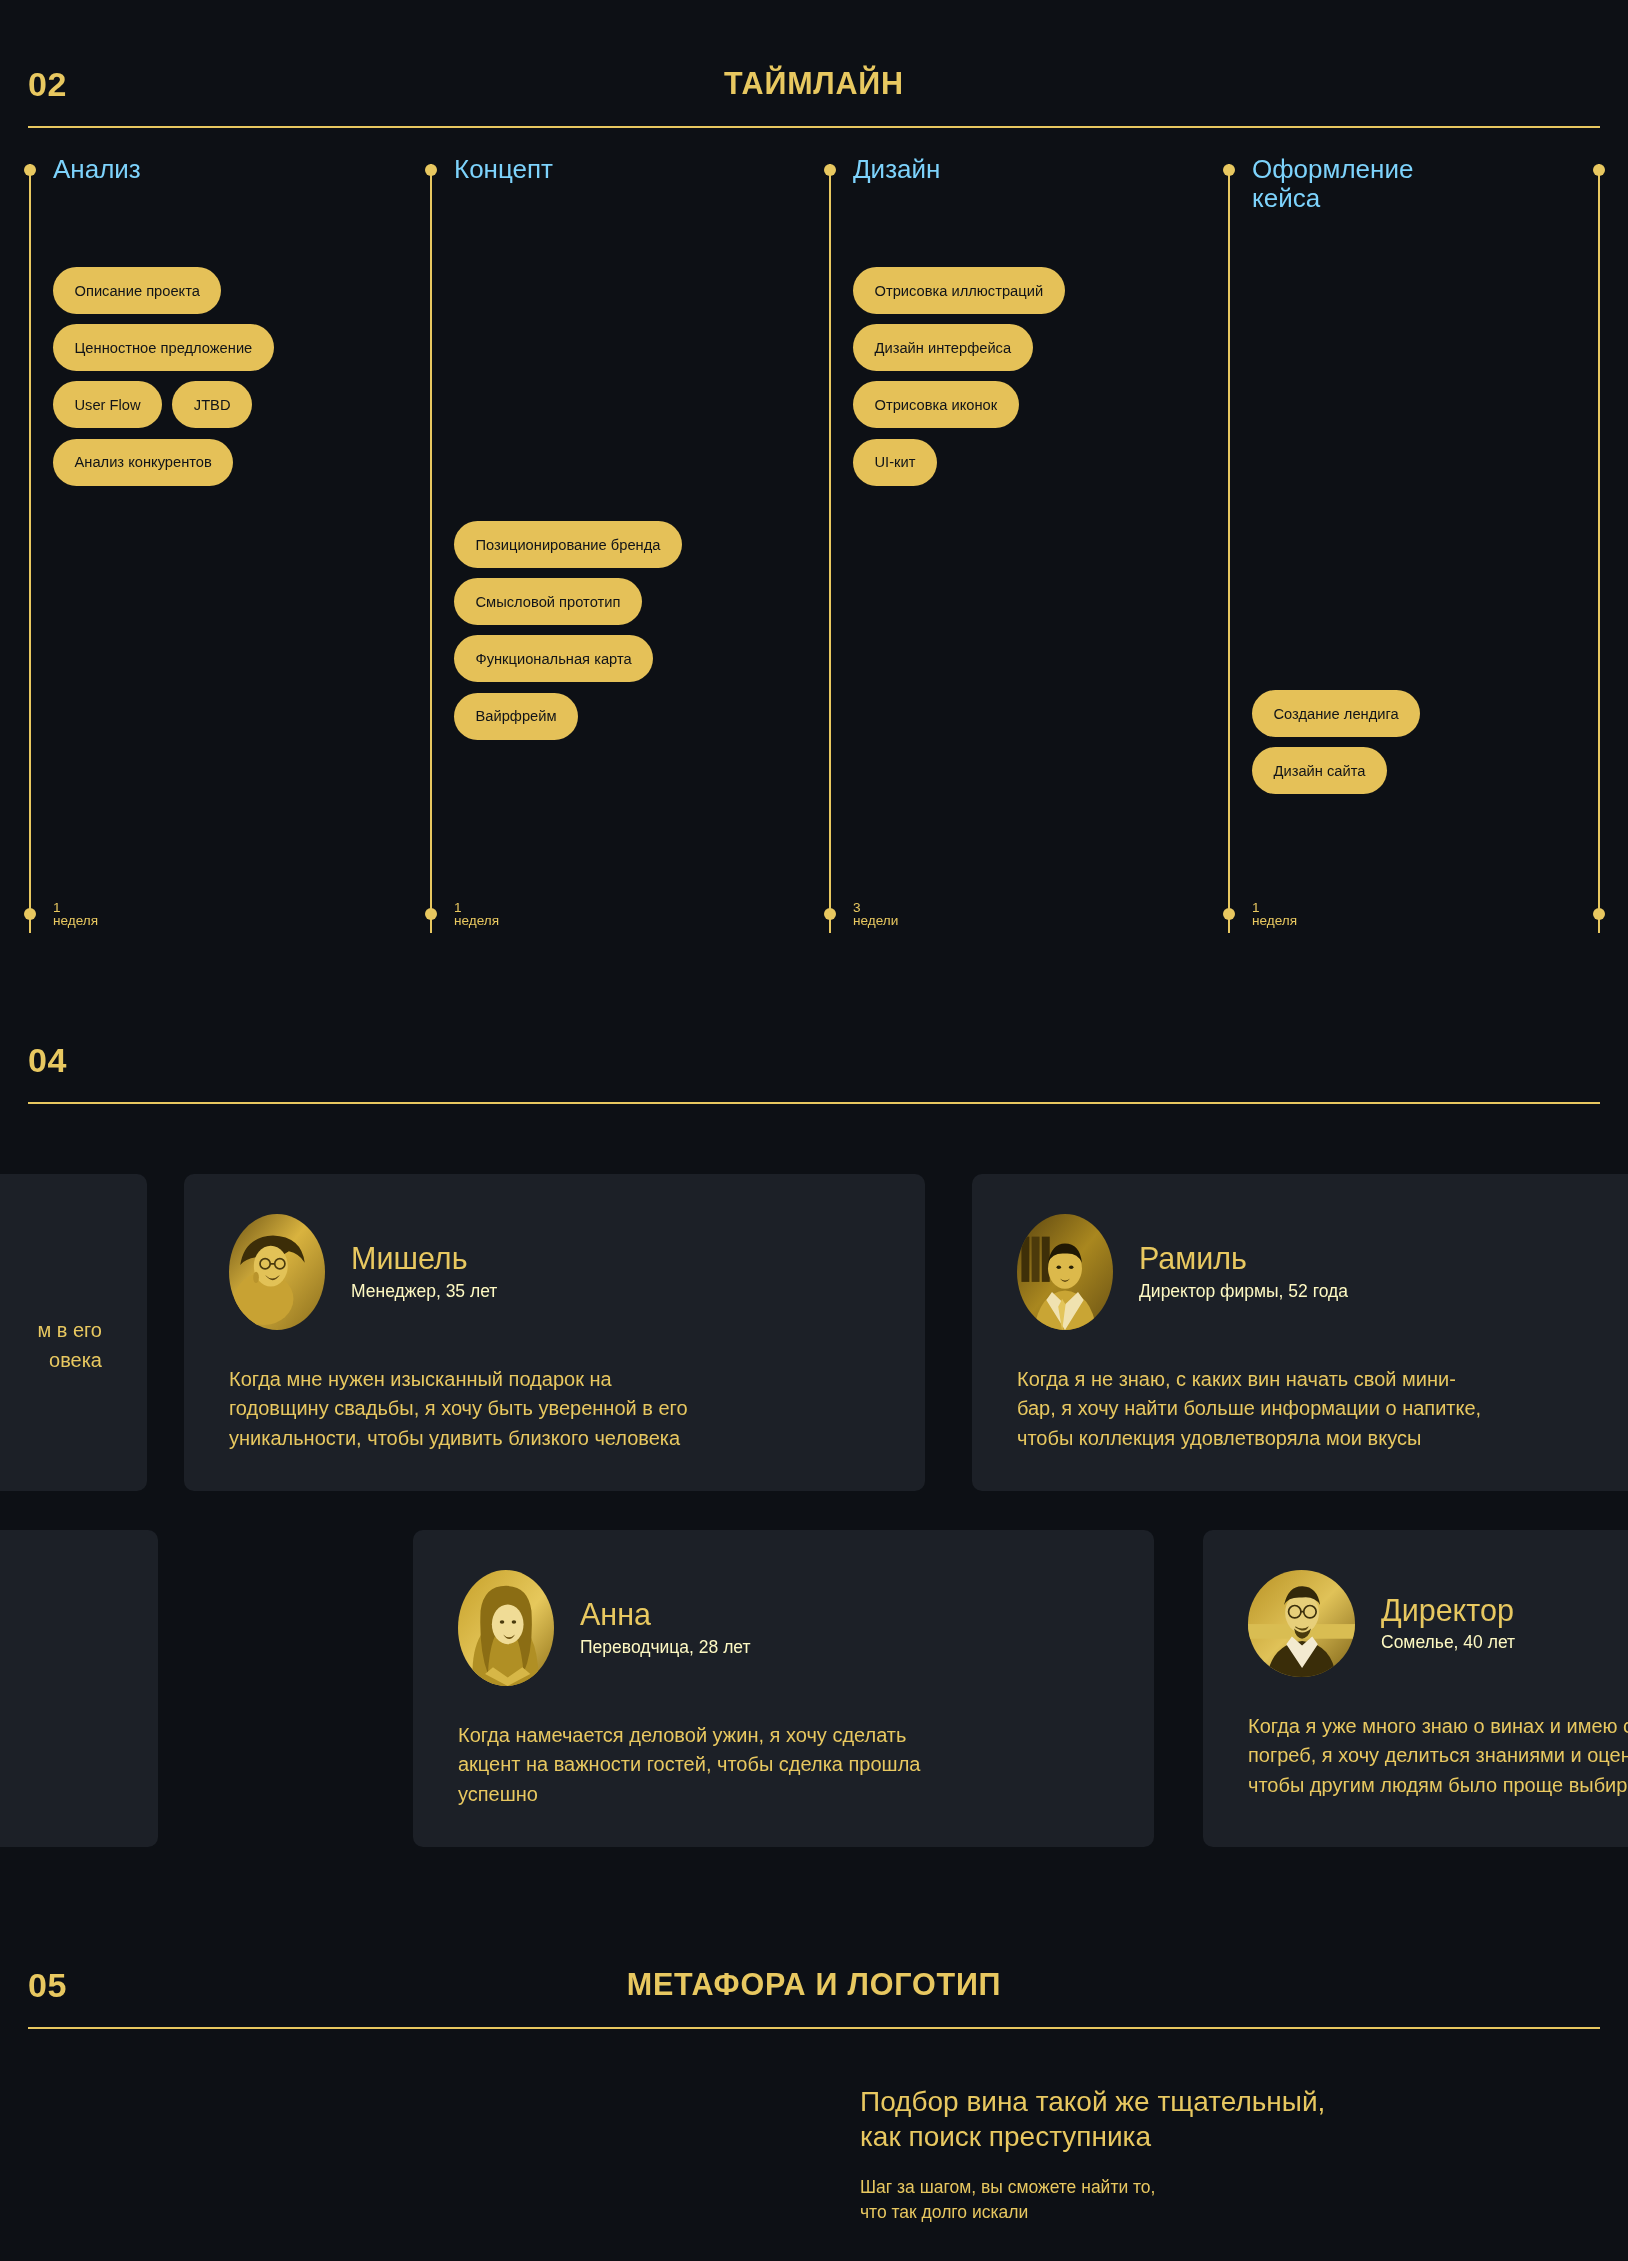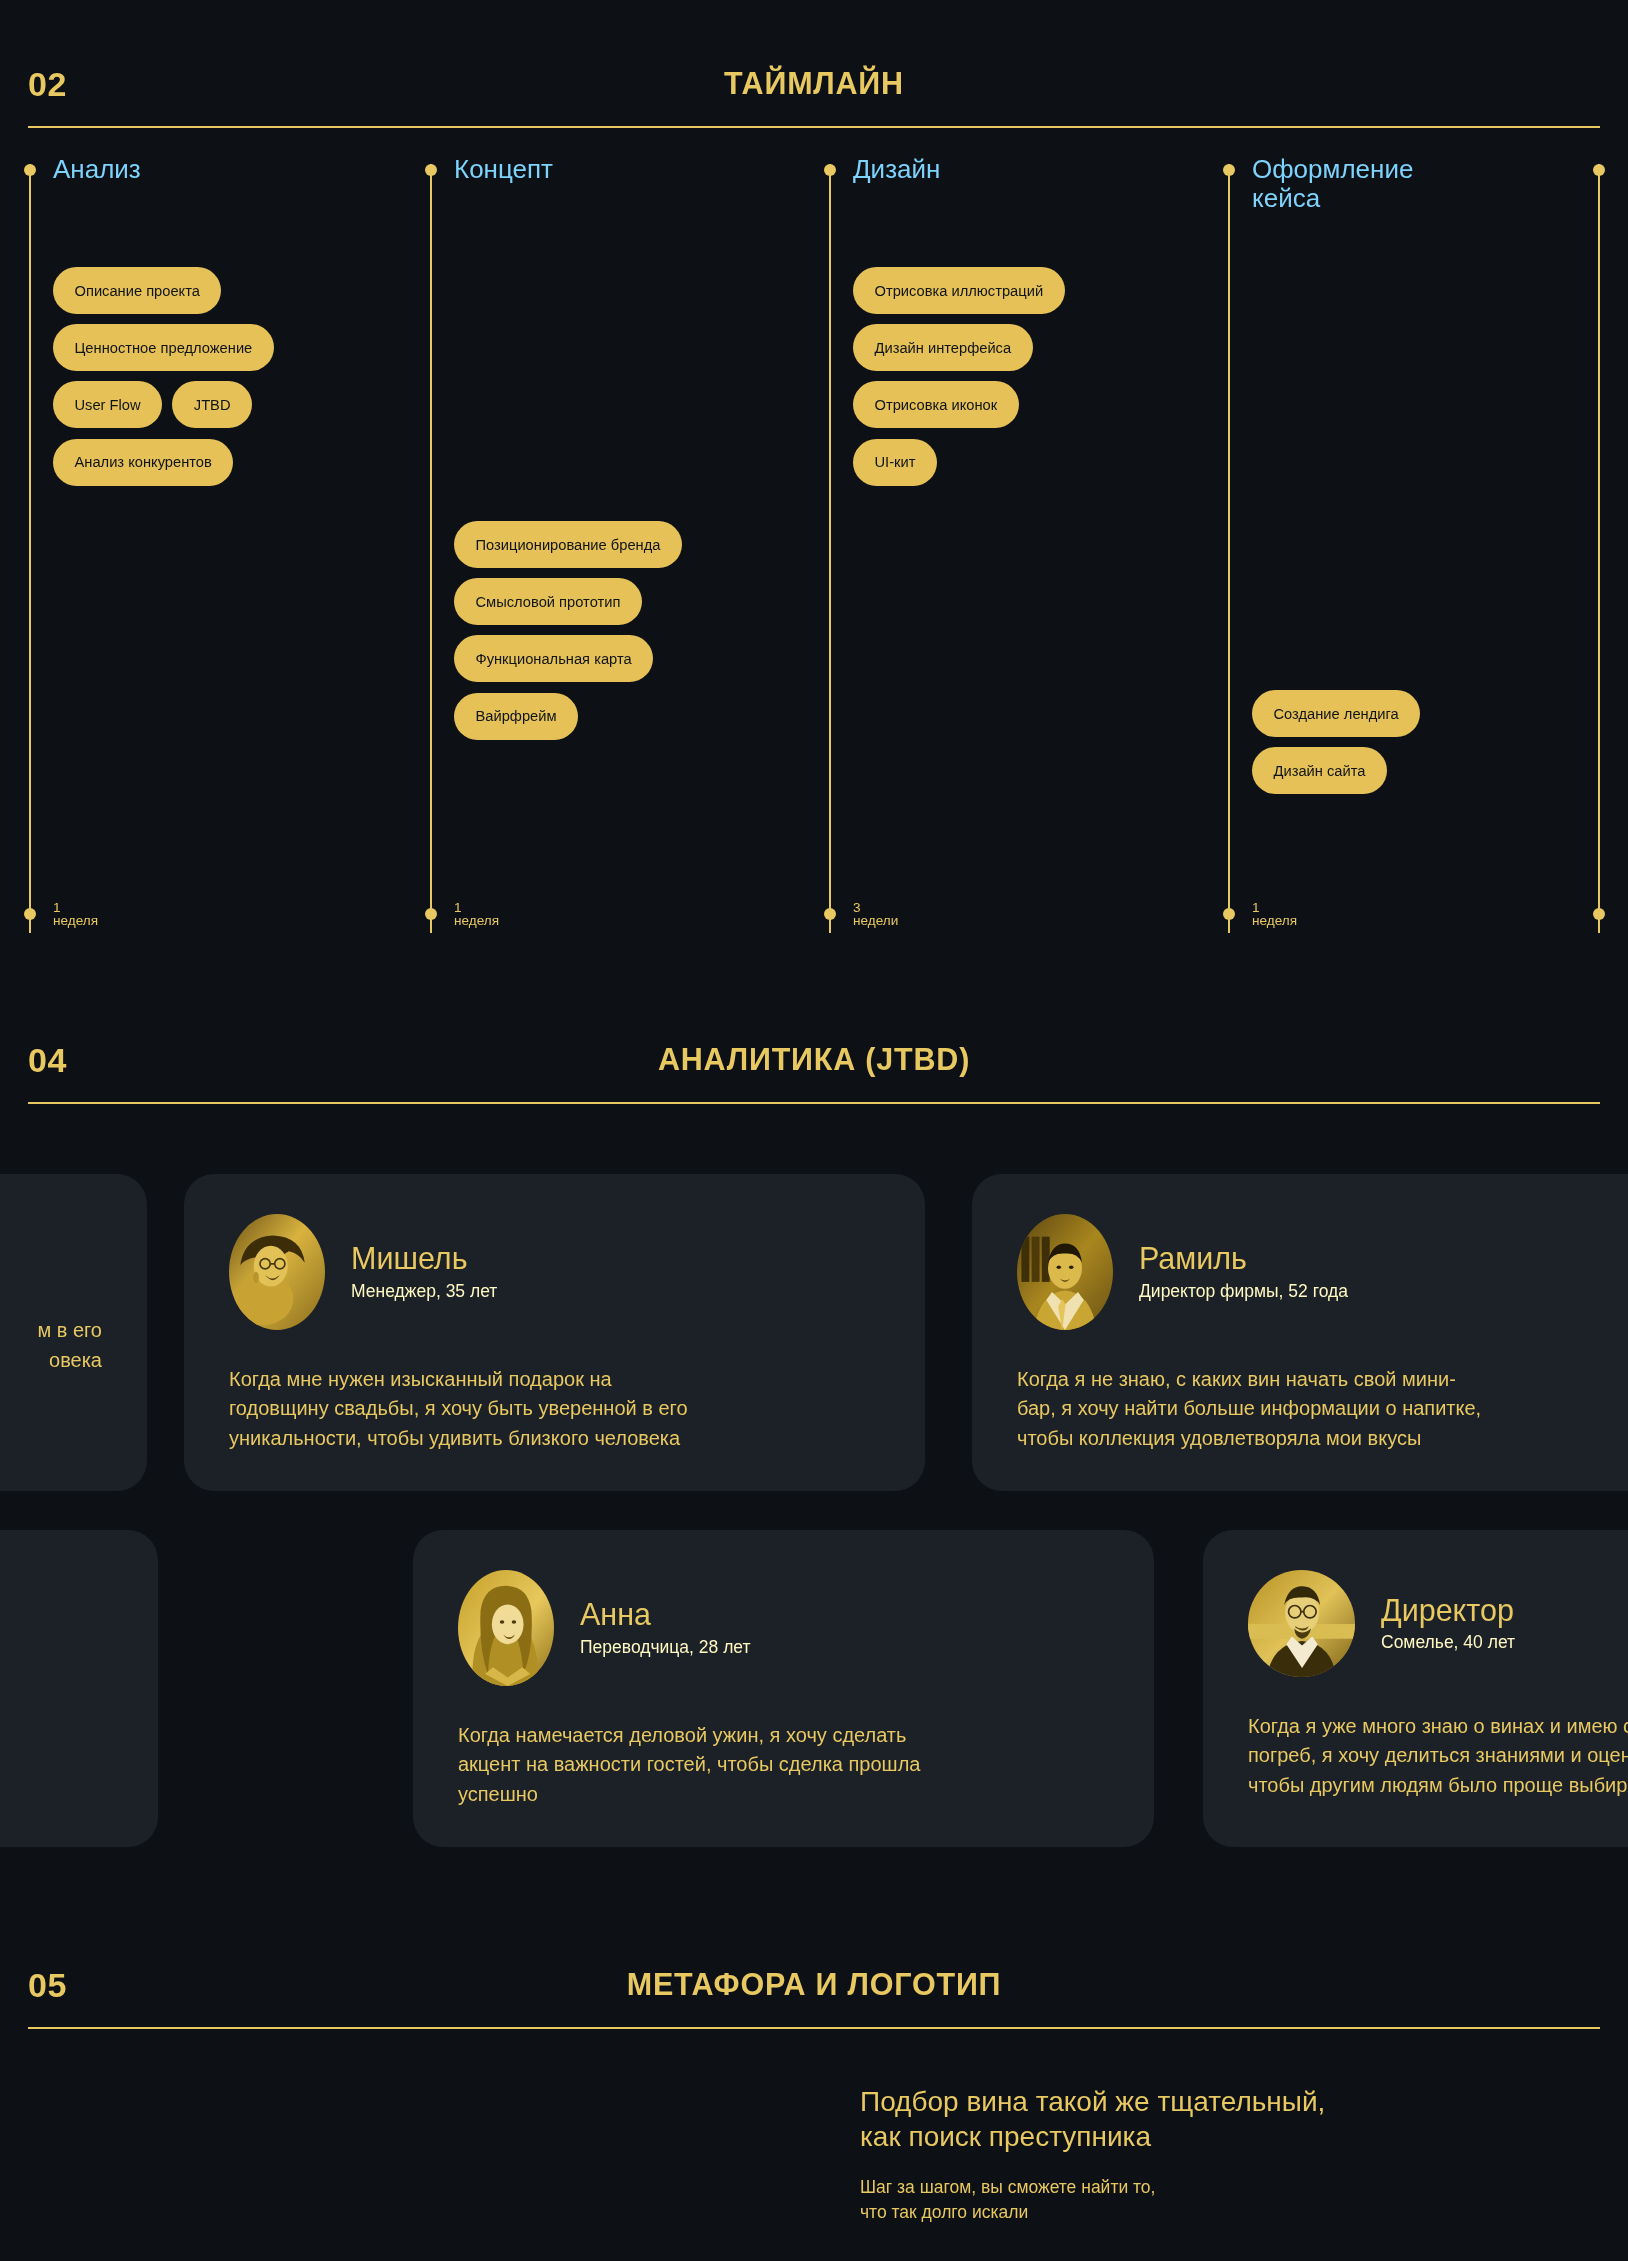--- a/index.html
+++ b/index.html
@@ -121,21 +121,21 @@
   }
 
   
   #personas { position: absolute; left: 0; top: 1159px; width: 1628px; }
   .persona-row { position: relative; height: 356px; }
 
   .card {
     position: absolute;
     top: 14.7px;
     background: #1c2027;
-    border-radius: 30px;
+    border-radius: 10px;
     padding: 40px 45px 43px 45px;
     height: 317px;
   }
 
   .card-head { display: flex; align-items: center; gap: 26px; }
 
   .avatar {
     width: 96px; height: 116px;
     border-radius: 50%;
     flex: 0 0 auto;
@@ -298,21 +298,20 @@
       <div class="tl-axis" style="height:769px;"></div>
       <div class="tl-dot top"></div>
       <div class="tl-dot bottom" style="bottom:-756px;"></div>
     </div>
 
   </div>
 
   <div class="section-head" style="top:1043px;">
     <div class="row">
       <div class="sec-num">04</div>
-      <div class="sec-title">АНАЛИТИКА (JTBD)</div>
     </div>
     <div class="sec-rule"></div>
   </div>
 
   <div id="personas">
 
     <div class="persona-row">
 
       <div class="card" style="left:-226px; width:373px;">
         <div class="card-head">

